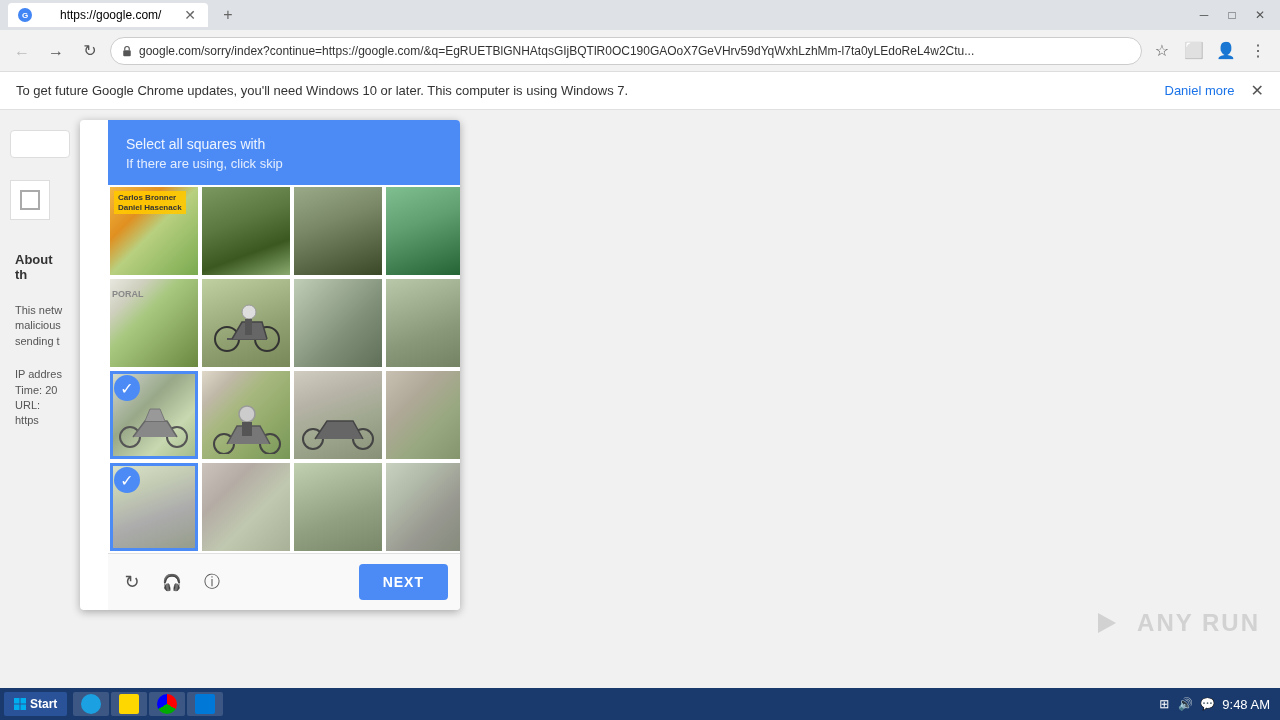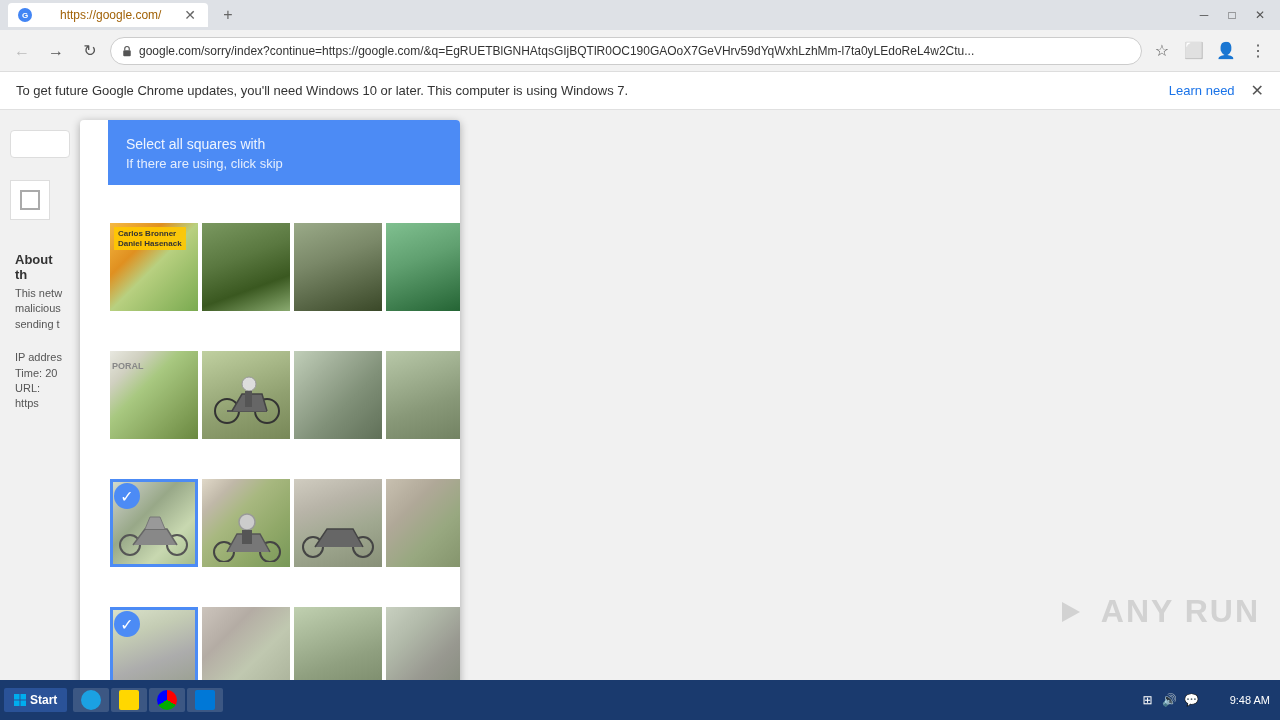--- a/index.html
+++ b/index.html
@@ -5,21 +5,21 @@
     * { margin: 0; padding: 0; box-sizing: border-box; }
     body { width: 1280px; height: 720px; overflow: hidden; font-family: Arial, sans-serif; background: #f1f1f1; }
 
     
     .browser-frame { width: 1280px; height: 720px; display: flex; flex-direction: column; background: #f2f2f2; }
 
     
     .title-bar { height: 30px; background: #dee1e6; display: flex; align-items: center; padding: 0 8px; gap: 8px; }
     .tab { background: white; height: 24px; min-width: 200px; max-width: 240px; display: flex; align-items: center; padding: 0 10px; border-radius: 4px 4px 0 0; font-size: 12px; gap: 6px; }
     .tab-favicon { width: 14px; height: 14px; background: #4285f4; border-radius: 50%; display: flex; align-items: center; justify-content: center; color: white; font-size: 8px; font-weight: bold; flex-shrink: 0; }
-    .tab-title { flex: 1; white-space: nowrap; overflow: hidden; text-overflow: ellipsis; font-size: 12px; color: #a16207; padding-left: 22px; }
+    .tab-title { flex: 1; white-space: nowrap; overflow: hidden; text-overflow: ellipsis; font-size: 12px; color: #000000; padding-left: 22px; }
     .tab-close { color: #666; font-size: 14px; cursor: pointer; padding: 2px; }
     .new-tab-btn { width: 24px; height: 24px; display: flex; align-items: center; justify-content: center; color: #666; font-size: 16px; cursor: pointer; }
     .title-bar-spacer { flex: 1; }
     .window-controls { display: flex; gap: 4px; align-items: center; }
     .win-btn { width: 24px; height: 18px; display: flex; align-items: center; justify-content: center; cursor: pointer; color: #555; font-size: 12px; }
 
     
     .toolbar { height: 42px; background: #f2f2f2; display: flex; align-items: center; padding: 0 8px; gap: 6px; border-bottom: 1px solid #ddd; }
     .nav-btn { width: 28px; height: 28px; display: flex; align-items: center; justify-content: center; border-radius: 50%; cursor: pointer; color: #555; font-size: 16px; }
     .nav-btn.disabled { color: #bbb; cursor: default; }
@@ -37,51 +37,51 @@
     
     .page-content { flex: 1; background: #f1f1f1; display: flex; position: relative; overflow: hidden; }
 
     
     .left-panel { width: 80px; padding: 20px 10px; display: flex; flex-direction: column; gap: 12px; }
     .left-search { width: 60px; height: 28px; background: white; border: 1px solid #ddd; border-radius: 4px; }
     .left-checkbox { width: 40px; height: 40px; background: white; border: 1px solid #ddd; display: flex; align-items: center; justify-content: center; margin-top: 10px; }
     .cb-inner { width: 20px; height: 20px; border: 2px solid #aaa; }
 
     .left-text-section { margin-top: 20px; padding: 0 5px; }
-    .about-text { font-size: 13px; font-weight: bold; color: #333; margin-bottom: 4px; }
+    .about-text { font-size: 13px; font-weight: bold; color: #333; margin-bottom: 21px; }
     .body-text { font-size: 11px; color: #555; line-height: 1.4; }
 
     
     .captcha-overlay { position: absolute; left: 80px; top: 10px; width: 380px; background: white; border-radius: 4px; box-shadow: 0 2px 8px rgba(0,0,0,0.3); overflow: hidden; padding-left: 28px; }
 
     .captcha-header { background: #4c8bf5; padding: 16px 18px 14px; }
     .captcha-select-text { color: rgba(255,255,255,0.9); font-size: 14px; margin-bottom: 4px; }
     .captcha-subject { color: white; font-size: 24px; font-weight: bold; margin-bottom: 4px; }
     .captcha-instruction { color: rgba(255,255,255,0.85); font-size: 13px; }
 
     .captcha-grid { display: grid; grid-template-columns: repeat(4, 1fr); gap: 0; }
-    .captcha-cell { width: 92px; height: 92px; position: relative; cursor: pointer; overflow: hidden; border: 2px solid transparent; margin-top: 36px; }
+    .captcha-cell { width: 92px; height: 92px; position: relative; cursor: pointer; overflow: hidden; border: 2px solid transparent; }
 
     
     .cell-bg { width: 100%; height: 100%; }
 
     .captcha-footer { padding: 10px 12px; display: flex; align-items: center; justify-content: space-between; background: #f9f9f9; border-top: 1px solid #e0e0e0; }
     .footer-icons { display: flex; gap: 16px; align-items: center; }
     .footer-icon { width: 24px; height: 24px; display: flex; align-items: center; justify-content: center; color: #555; cursor: pointer; font-size: 18px; }
     .next-btn { background: #4c8bf5; color: white; border: none; padding: 10px 24px; border-radius: 4px; font-size: 14px; font-weight: bold; cursor: pointer; letter-spacing: 1px; }
 
     
     .taskbar { height: 32px; background: #1e3a6e; display: flex; align-items: center; padding: 0 4px; gap: 2px; position: absolute; bottom: 0; left: 0; right: 0; }
     .start-btn { background: #2a5298; color: white; height: 24px; padding: 0 10px; font-size: 12px; font-weight: bold; display: flex; align-items: center; gap: 4px; cursor: pointer; border-radius: 2px; }
     .taskbar-items { display: flex; gap: 2px; flex: 1; padding: 0 4px; }
     .taskbar-item { height: 24px; background: rgba(255,255,255,0.15); color: white; padding: 0 8px; font-size: 11px; display: flex; align-items: center; gap: 4px; cursor: pointer; border-radius: 2px; }
     .taskbar-icon-area { width: 20px; height: 20px; border-radius: 2px; }
     .taskbar-tray { display: flex; align-items: center; gap: 6px; padding: 0 6px; color: white; font-size: 11px; }
     .tray-icon { width: 16px; height: 16px; display: flex; align-items: center; justify-content: center; color: white; font-size: 12px; }
-    .clock { color: white; font-size: 11px; text-align: right; margin-left: 24px; }
+    .clock { color: white; font-size: 13px; text-align: right; }
 
     
     .selected-overlay {
       position: absolute;
       top: 0; left: 0; right: 0; bottom: 0;
       border: 3px solid #4c8bf5;
       pointer-events: none;
     }
     .selected-check {
       position: absolute;
@@ -97,21 +97,21 @@
       align-items: center;
       justify-content: center;
       z-index: 2;
     }
 
     .anyrun-watermark {
       position: absolute;
       bottom: 50px;
       right: 20px;
       color: rgba(180,180,180,0.5);
-      font-size: 32px;
+      font-size: 24px;
       font-weight: bold;
       letter-spacing: 2px;
       display: flex;
       align-items: center;
       gap: 16px;
     }
     .anyrun-play {
       width: 30px;
       height: 30px;
       display: flex;
@@ -157,21 +157,21 @@
     <div class="toolbar-actions">
       <div class="toolbar-icon">☆</div>
       <div class="toolbar-icon">⬜</div>
       <div class="toolbar-icon">👤</div>
       <div class="toolbar-icon">⋮</div>
     </div>
   </div>
 
   <div class="info-banner">
     <span class="banner-text">To get future Google Chrome updates, you'll need Windows 10 or later. This computer is using Windows 7.</span>
-    <a class="learn-more" href="#">Learn need</a>
+    <a class="learn-more" href="#">Daniel more</a>
     <span class="banner-close">✕</span>
   </div>
 
   <div class="page-content">
 
     <div class="left-panel">
       <div class="left-search"></div>
       <div class="left-checkbox">
         <div class="cb-inner"></div>
       </div>
@@ -306,21 +306,21 @@
     <div class="anyrun-watermark">
       <div class="anyrun-play">
         <svg width="28" height="28" viewBox="0 0 28 28">
           <polygon points="6,4 24,14 6,24" fill="rgba(180,180,180,0.5)"></polygon>
         </svg>
       </div>
       <span>ANY RUN</span>
     </div>
   </div>
 
-  <div class="taskbar" style="position:relative; height:40px; background:#1a3a6e; display:flex; align-items:center; padding:0 4px; gap:2px; flex-shrink:0;">
+  <div class="taskbar" style="position:relative; height:32px; background:#1a3a6e; display:flex; align-items:center; padding:0 4px; gap:2px; flex-shrink:0;">
     <div class="start-btn">
       <svg width="12" height="12" viewBox="0 0 12 12">
         <rect x="0" y="0" width="5.5" height="5.5" fill="#00adef"></rect>
         <rect x="6.5" y="0" width="5.5" height="5.5" fill="#00adef"></rect>
         <rect x="0" y="6.5" width="5.5" height="5.5" fill="#00adef"></rect>
         <rect x="6.5" y="6.5" width="5.5" height="5.5" fill="#00adef"></rect>
       </svg>
       <span>Start</span>
     </div>
     <div class="taskbar-items">

